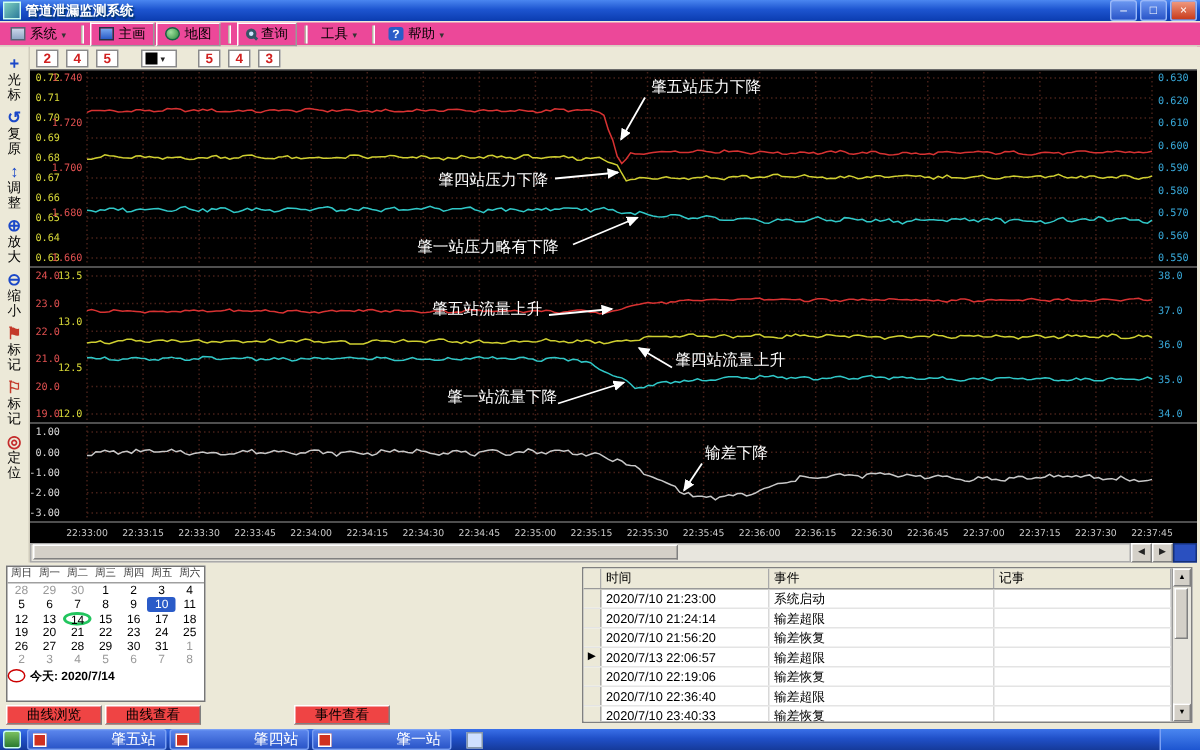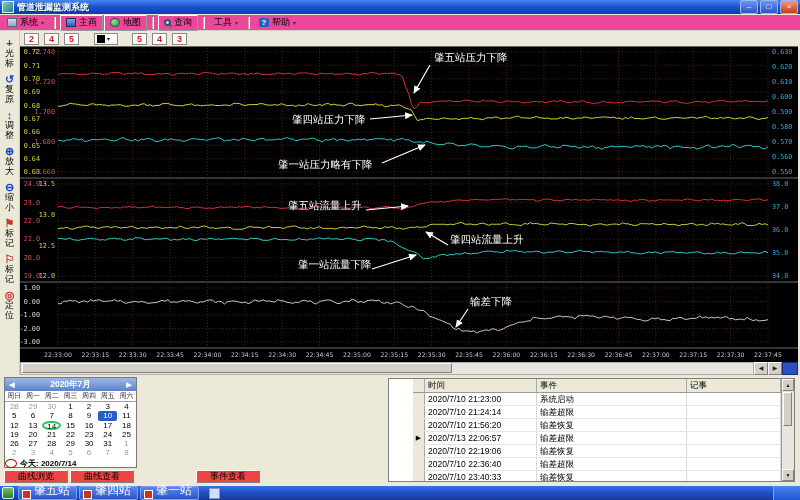--- a/index.html
+++ b/index.html
@@ -55,36 +55,36 @@
 .calcell{width:18.7px;text-align:center;font-size:8px;line-height:9.3px;box-sizing:border-box;}
 .calcell.out{color:#999;}
 .calcell.sel{background:#2a5bc8;color:#fff;border-radius:2px;}
 .calcell.today{border:2px solid #22c55e;border-radius:50%;line-height:7.3px;}
 #calfoot{height:12px;display:flex;align-items:center;font-weight:bold;padding-left:0;font-size:8px;}
 #calfootdot{width:10px;height:7px;border:1px solid #c00;border-radius:50%;margin-right:3px;}
 
 .fbtn{position:absolute;top:470px;width:64px;height:13px;background:#ef4444;border:1px solid;border-color:#fff #808080 #808080 #fff;font-size:9px;text-align:center;line-height:11px;box-sizing:border-box;}
 #btn-browse{left:4px;}#btn-curve{left:70px;}#btn-event{left:196px;}
 
-#etable{position:absolute;left:388px;top:378px;width:407px;height:104px;background:#fff;border:1px solid #808080;display:flex;box-sizing:border-box;padding-left:24px;}
+#etable{position:absolute;left:388px;top:378px;width:407px;height:104px;background:#fff;border:1px solid #808080;display:flex;box-sizing:border-box;}
 #tmain{flex:1;overflow:hidden;}
 .thead{display:flex;height:13px;background:#ece9d8;border-bottom:1px solid #999;}
 .trow{display:flex;height:12px;border-bottom:1px solid #e4e4e4;}
 .tc{border-right:1px solid #d8d8d8;padding-left:3px;line-height:12px;font-size:8.5px;overflow:hidden;white-space:nowrap;box-sizing:border-box;}
 .thead .tc{background:#ece9d8;border-right:1px solid #aaa;line-height:13px;}
 .c0{width:12px;background:#ece9d8;border-right:1px solid #aaa;padding:0;text-align:center;font-size:7px;flex:none;}
 .c1{width:112px;flex:none;}.c2{width:150px;flex:none;}.c3{flex:1;}
 #vscroll{width:13px;background:#e8e6de;border-left:1px solid #999;display:flex;flex-direction:column;box-sizing:border-box;}
 .varrow{height:12px;border:1px solid;border-color:#fff #808080 #808080 #fff;background:#d4d0c8;font-size:5px;line-height:10px;text-align:center;box-sizing:border-box;}
 #vtrack{flex:1;position:relative;}
 #vthumb{position:absolute;left:1px;top:1px;width:9px;height:34px;background:#d4d0c8;border:1px solid;border-color:#fff #808080 #808080 #fff;box-sizing:border-box;}
 
 #taskbar{position:absolute;left:0;top:486px;width:800px;height:14px;background:linear-gradient(180deg,#3a70e8 0%,#2050c8 45%,#153a9a 100%);display:flex;align-items:center;padding-left:2px;box-sizing:border-box;}
 #tbstart{width:10px;height:10px;background:linear-gradient(#7ac060,#2a7a30);border-radius:2px;margin-right:4px;border:1px solid #cfe;flex:none;}
-.tbtn{height:12px;display:flex;align-items:flex-end;background:linear-gradient(180deg,#5a85ec,#2a55c8);border:1px solid #7aa0f4;border-radius:2px;color:#fff;font-size:12px;padding:0 6px 0 3px;margin-right:2px;flex:none;}
+.tbtn{height:12px;display:flex;align-items:center;background:linear-gradient(180deg,#5a85ec,#2a55c8);border:1px solid #7aa0f4;border-radius:2px;color:#fff;font-size:10px;padding:0 6px 0 3px;margin-right:2px;flex:none;gap:40px;}
 .tbicon{width:7px;height:7px;background:#d03020;border:1px solid #fff;margin-right:3px;display:inline-block;}
 #tbmisc{width:9px;height:9px;background:#cfe0ff;border:1px solid #89a;margin-left:8px;display:inline-block;}
 #tbtray{position:absolute;right:0;top:0;width:26px;height:14px;background:linear-gradient(180deg,#4a86f0,#1d55d0);border-left:1px solid #7aa0f4;}
 </style>
 </head>
 <body>
 
 <div id="titlebar">
   <span id="appicon"></span>
   <span id="title">管道泄漏监测系统</span>
@@ -377,25 +377,20 @@
 <div id="hscroll">
   <div id="htrack">
     <div id="hthumb"></div>
   </div>
   <div class="sarrow">◀</div>
   <div class="sarrow">▶</div>
   <div id="hcorner"></div>
 </div>
 
 <div id="calendar">
-  <div id="calhead">
-    <span class="calnav">◀</span>
-    <span id="caltitle">2020年7月</span>
-    <span class="calnav">▶</span>
-  </div>
   <div id="caldays">
       <div>周日</div>
       <div>周一</div>
       <div>周二</div>
       <div>周三</div>
       <div>周四</div>
       <div>周五</div>
       <div>周六</div>
     </div>
   <div id="calbody">

